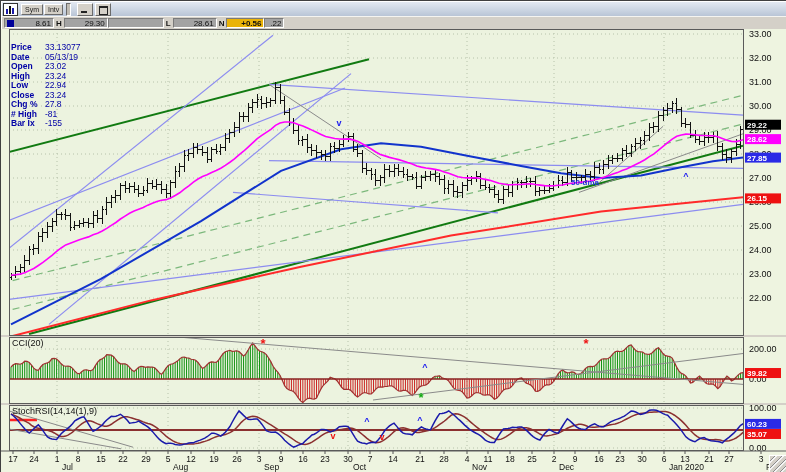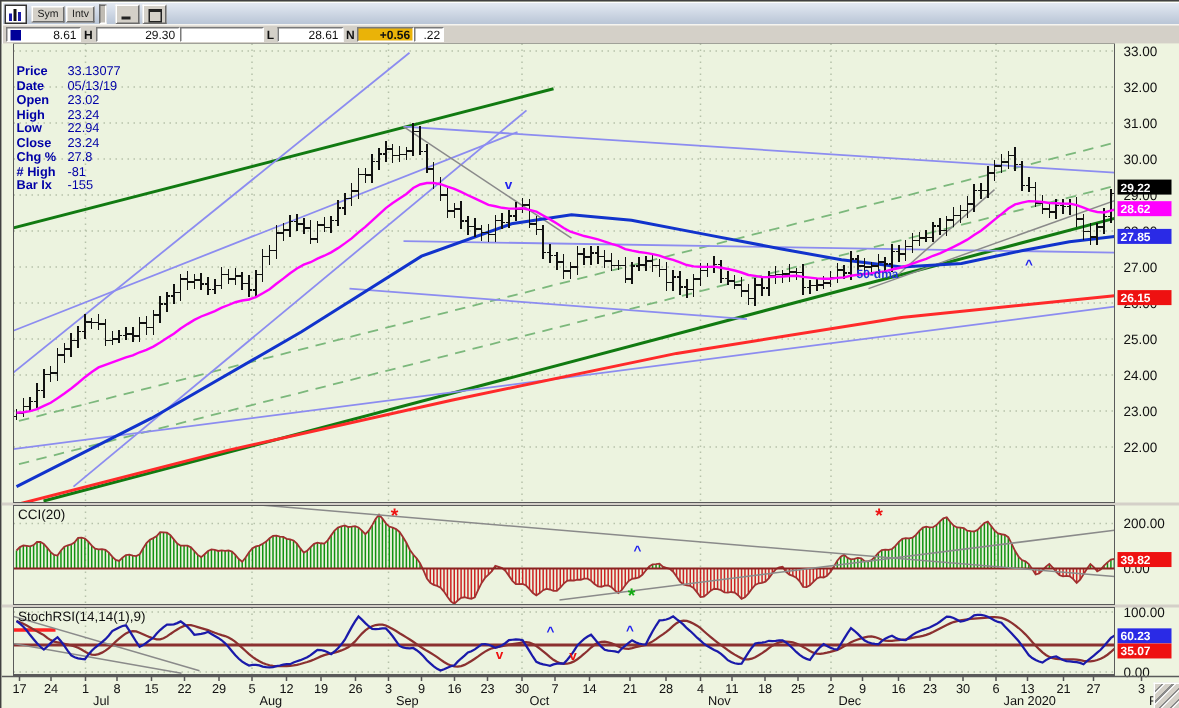--- a/index.html
+++ b/index.html
@@ -17,21 +17,21 @@
   .win-btn{flex:0 0 auto;width:14px;height:11px;margin-left:2px;background:#d4d0c8;border:1px solid;
     border-color:#fff #6a6a6a #6a6a6a #fff;position:relative;}
   #min-glyph{position:absolute;left:3px;bottom:2px;width:6px;height:2px;background:#222;}
   #max-glyph{position:absolute;left:3px;top:2px;width:7px;height:6px;border:1px solid #222;border-top-width:2px;}
   #tb-sep{flex:0 0 auto;width:3px;height:11px;margin:0 4px 0 2px;background:#c0bcb4;border:1px solid;border-color:#6a6a6a #fff #fff #6a6a6a;}
   #tb-gap{flex:0 0 auto;width:8px;}
   
   #quotebar{position:absolute;left:1px;top:15px;width:784px;height:13px;background:#d4d0c8;
     border-top:1px solid #f5f4f0;display:flex;align-items:center;padding-left:2px;box-sizing:border-box;}
   .q-label{font-size:8px;font-weight:bold;color:#111;margin:0 2px;}
-  .q-box{height:10px;background:#ffffff;border:1px solid;border-color:#7a7a7a #fff #fff #7a7a7a;
+  .q-box{height:10px;background:#a3a3a3;border:1px solid;border-color:#7a7a7a #fff #fff #7a7a7a;
     font-size:8px;color:#111;display:flex;align-items:center;justify-content:flex-end;padding:0 2px;box-sizing:border-box;}
   .q-box.hl{background:#eab308;font-weight:bold;}
   .q-marker{width:7px;height:7px;background:#000099;margin-right:auto;}
   
   #cursor-info{position:absolute;left:10px;top:42px;color:#0000a6;font-size:8.5px;line-height:9.5px;z-index:5;}
   #cursor-info .row{display:flex;}
   #cursor-info .lab{width:34px;font-weight:bold;}
   
   .panel-label{position:absolute;left:11px;font-size:9px;color:#111;z-index:5;}
   
@@ -59,21 +59,21 @@
       </div>
     <div class="win-btn">
         <span id="max-glyph"></span>
       </div>
     <div id="tb-gap"></div>
   </div>
 
   <div id="quotebar">
       <span class="q-box" style="width: 50px;"><span class="q-marker"></span>8.61</span>
       <span class="q-label">H</span>
-      <span class="q-box" style="width: 56px;">29.30</span>
+      <span class="q-box" style="width: 44px;">29.30</span>
       <span class="q-box" style="width: 56px;"></span>
       <span class="q-label">L</span>
       <span class="q-box" style="width: 44px;">28.61</span>
       <span class="q-label">N</span>
       <span class="q-box hl" style="width: 38px;">+0.56</span>
       <span class="q-box" style="width: 20px;">.22</span>
     </div>
 
   <div id="cursor-info">
       <div class="row">

